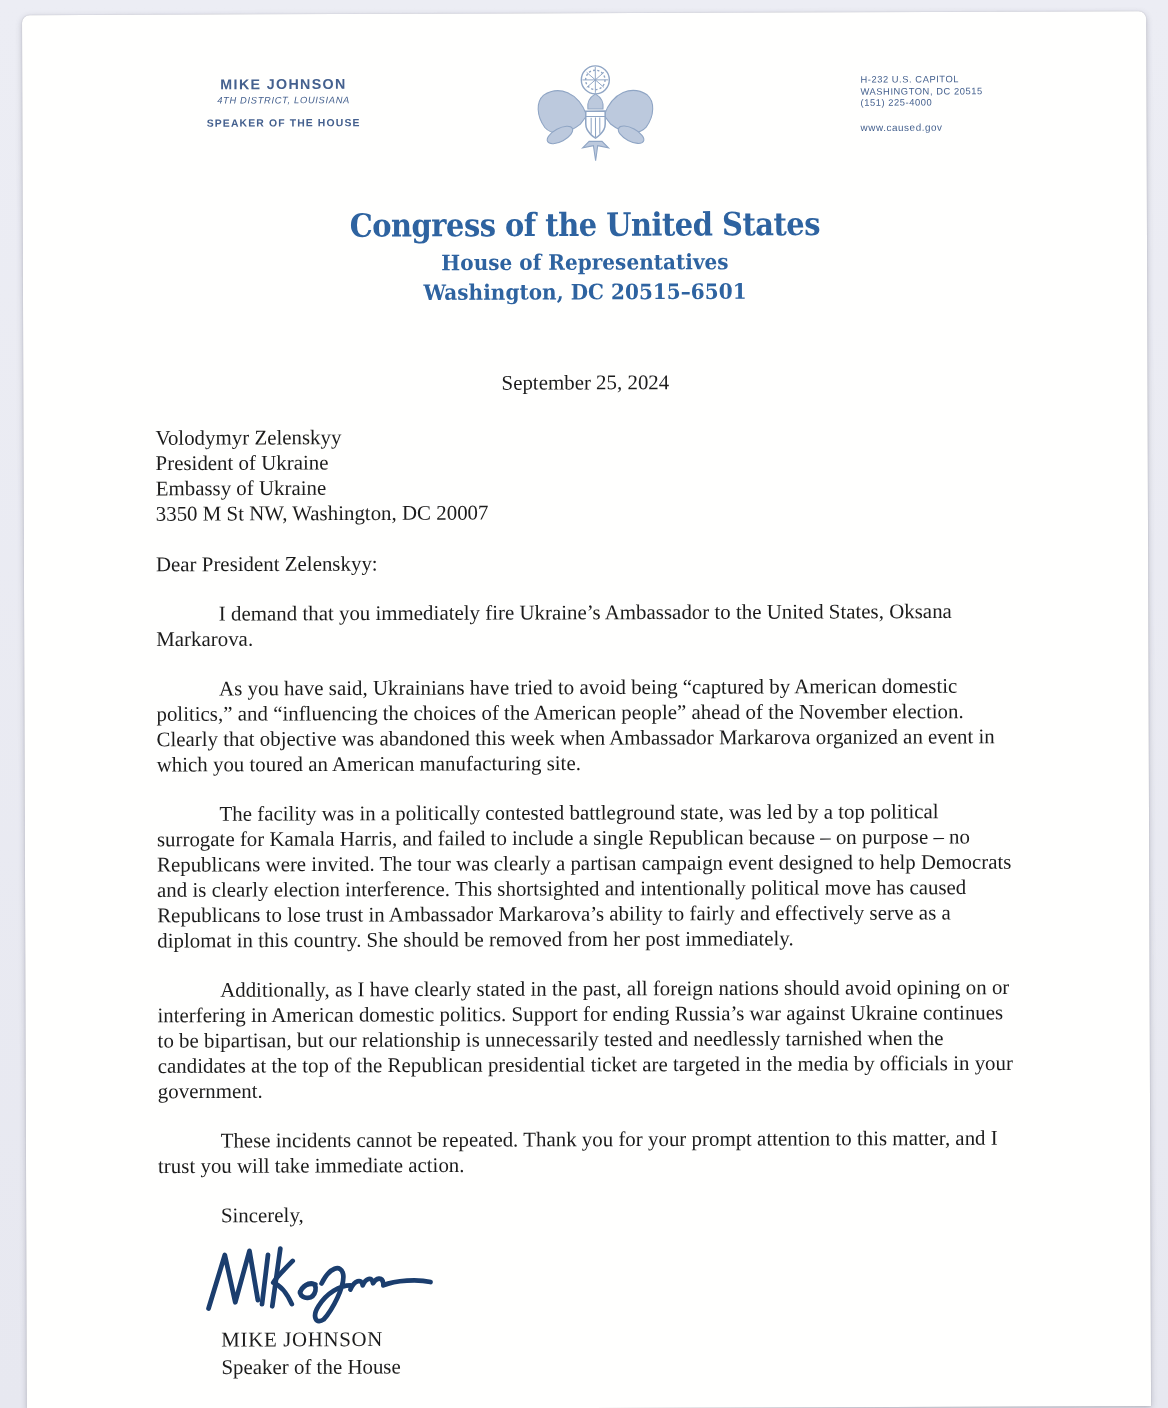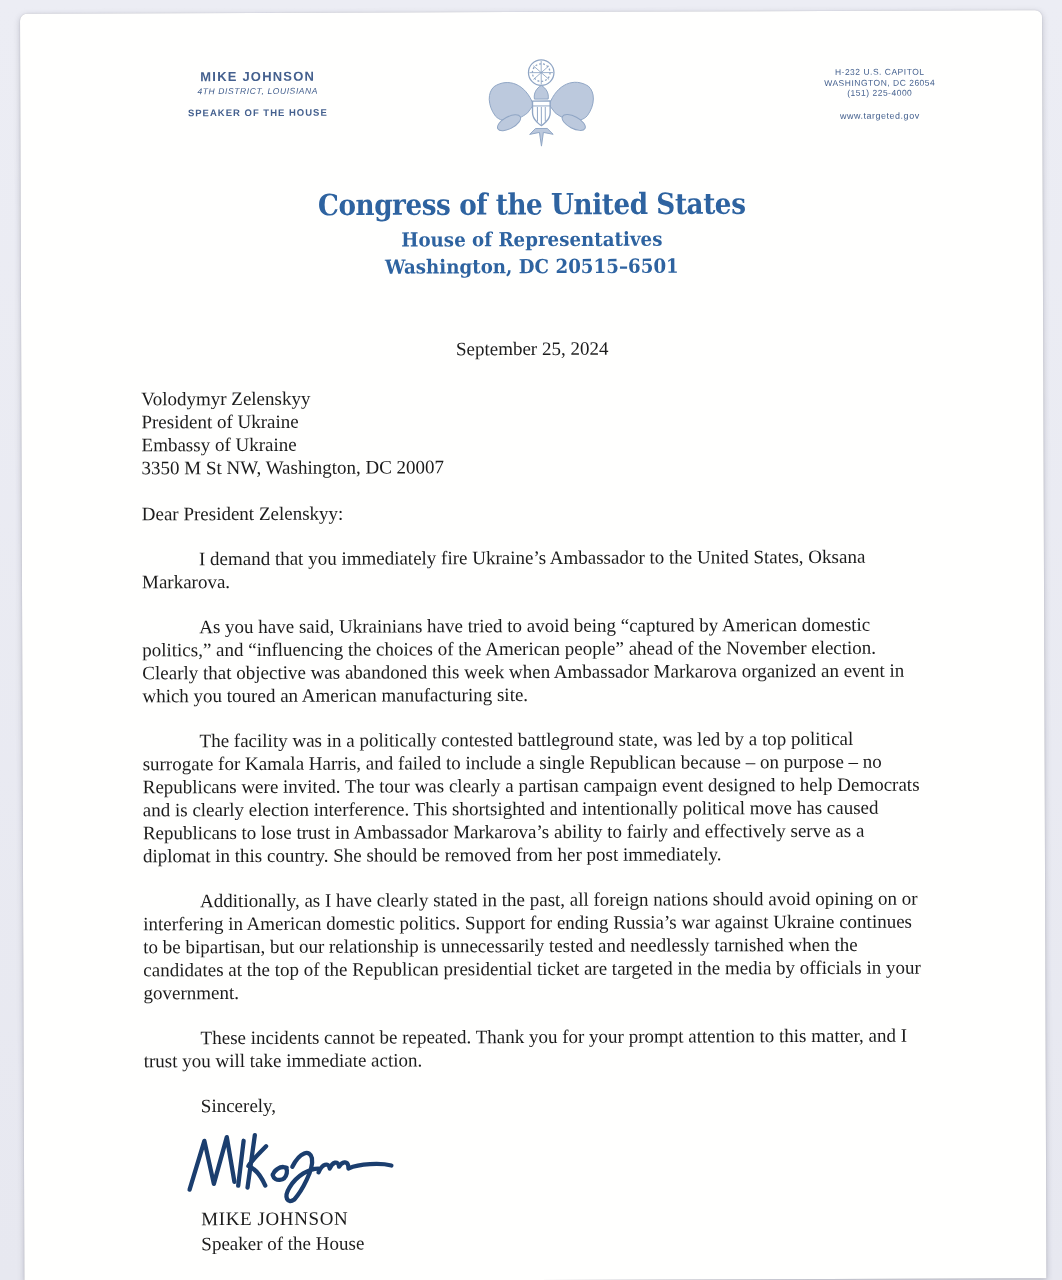--- a/index.html
+++ b/index.html
@@ -15,21 +15,21 @@
     box-shadow:0 2px 6px rgba(60,60,80,.28), 0 0 1px rgba(60,60,80,.3);
     transform:rotate(-0.2deg);transform-origin:50% 0;
     color:#1c1c1c;
   }
   
   .letterhead{position:relative;height:128px;padding-top:46px;}
   .lh-left{position:absolute;left:140px;top:56px;width:195px;text-align:center;color:#44608e;font-family:"Liberation Sans",sans-serif;}
   .lh-name{font-size:13px;letter-spacing:1.2px;font-weight:bold;}
   .lh-district{font-size:8.5px;letter-spacing:.6px;margin-top:2px;font-style:italic;}
   .lh-title{font-size:9.5px;letter-spacing:1px;margin-top:11px;font-weight:bold;}
-  .lh-right{position:absolute;left:762px;top:56px;width:195px;text-align:center;color:#44608e;font-family:"Liberation Sans",sans-serif;}
+  .lh-right{position:absolute;left:762px;top:56px;width:195px;color:#44608e;font-family:"Liberation Sans",sans-serif;}
   .lh-r1,.lh-r2,.lh-r3{font-size:8.5px;letter-spacing:.5px;line-height:10.5px;}
   .lh-web{font-size:9px;letter-spacing:.5px;margin-top:12px;}
   .seal{position:absolute;left:461px;top:44px;width:120px;height:98px;}
   
   .heading{text-align:center;color:#2e63a0;margin-top:2px;}
   .h-congress{font-size:28px;font-weight:bold;font-family:"DejaVu Serif",serif;letter-spacing:-.5px;transform:scale(.94,1.04);}
   .h-house{font-size:19px;font-weight:bold;font-family:"DejaVu Serif",serif;margin-top:7px;transform:scale(.96,1.02);}
   .h-wash{font-size:19px;font-weight:bold;font-family:"DejaVu Serif",serif;margin-top:5px;transform:scale(.96,1.02);}
   
   .letter-body{padding:0 120px 0 120px;font-size:19px;line-height:23px;}
@@ -72,23 +72,23 @@
           </g>
           <g>
             <path d="M51,46 h18 v12 c0,8 -9,13 -9,13 c0,0 -9,-5 -9,-13 Z" fill="#ffffff" stroke="#8fa5c4" stroke-width="1.4"></path>
             <path d="M51,51 h18 M56,52 v15 M60,52 v18 M64,52 v15" stroke="#8fa5c4" stroke-width="1"></path>
           </g>
         </svg>
       </div>
 
       <div class="lh-right">
         <div class="lh-r1">H-232 U.S. CAPITOL</div>
-        <div class="lh-r2">WASHINGTON, DC 26054</div>
+        <div class="lh-r2">WASHINGTON, DC 20515</div>
         <div class="lh-r3">(151) 225-4000</div>
-        <div class="lh-web">www.targeted.gov</div>
+        <div class="lh-web">www.caused.gov</div>
       </div>
     </header>
 
     <div class="heading">
       <div class="h-congress">Congress of the United States</div>
       <div class="h-house">House of Representatives</div>
       <div class="h-wash">Washington, DC 20515–6501</div>
     </div>
 
     <main class="letter-body">

